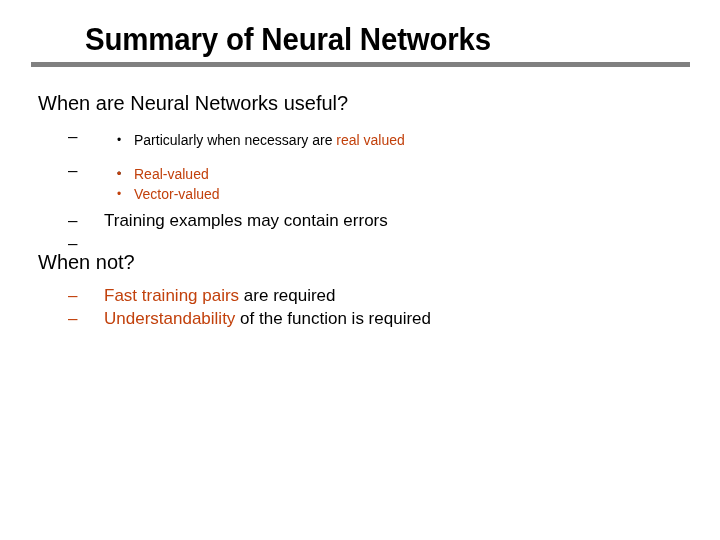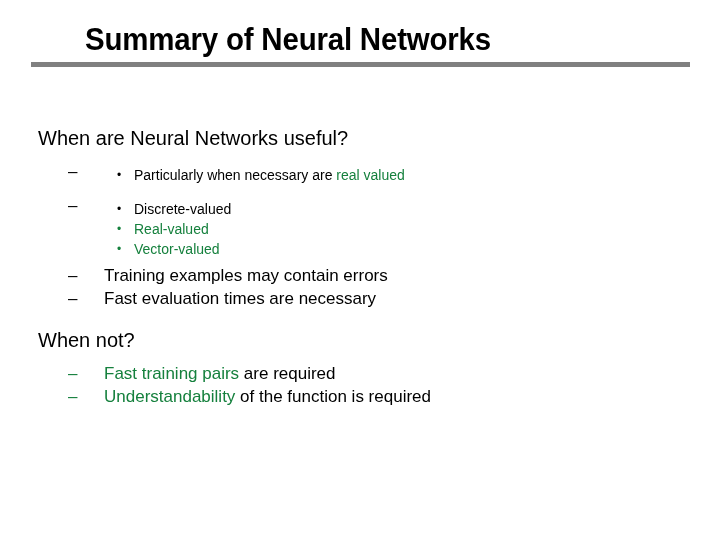--- a/index.html
+++ b/index.html
@@ -48,21 +48,20 @@
     height: 5px;
     background: #808080;
   }
 
   
   #body-block {
     position: absolute;
     left: 0;
     top: 90px;
     width: 720px;
-    margin-top: 35px;
   }
 
   .lvl1 {
     font-size: 20px;
     line-height: 26px;
     color: #000000;
     margin-left: 38px;
     white-space: nowrap;
   }
 
@@ -94,21 +93,21 @@
     position: absolute;
     left: 0;
     top: 0;
     font-size: 12px;
   }
 
   .gap-sm { height: 5px; }
   .gap-md { height: 9px; }
   .gap-lg { height: 17px; }
 
-  .accent { color: #15803d; }
+  .accent { color: #c2410c; }
 </style>
 </head>
 <body>
 
 <div id="slide">
 
   <div id="title-block">
     <div id="slide-title">Summary of Neural Networks</div>
   </div>
   <div id="title-rule"></div>
@@ -133,21 +132,20 @@
     <div class="gap-md"></div>
 
     <div class="lvl2">
       <span class="marker">–</span>
     </div>
 
     <div class="gap-sm"></div>
 
     <div class="lvl3">
       <span class="marker">•</span>
-      <span>Discrete-valued</span>
     </div>
 
     <div class="lvl3">
       <span class="marker accent">•</span>
       <span class="accent">Real-valued</span>
     </div>
 
     <div class="lvl3">
       <span class="marker accent">•</span>
       <span class="accent">Vector-valued</span>
@@ -155,21 +153,20 @@
 
     <div class="gap-sm"></div>
 
     <div class="lvl2">
       <span class="marker">–</span>
       <span>Training examples may contain errors</span>
     </div>
 
     <div class="lvl2">
       <span class="marker">–</span>
-      <span>Fast evaluation times are necessary</span>
     </div>
 
     <div class="gap-lg"></div>
 
     <div class="lvl1">When not?</div>
 
     <div class="gap-md"></div>
 
     <div class="lvl2">
       <span class="marker accent">–</span>

